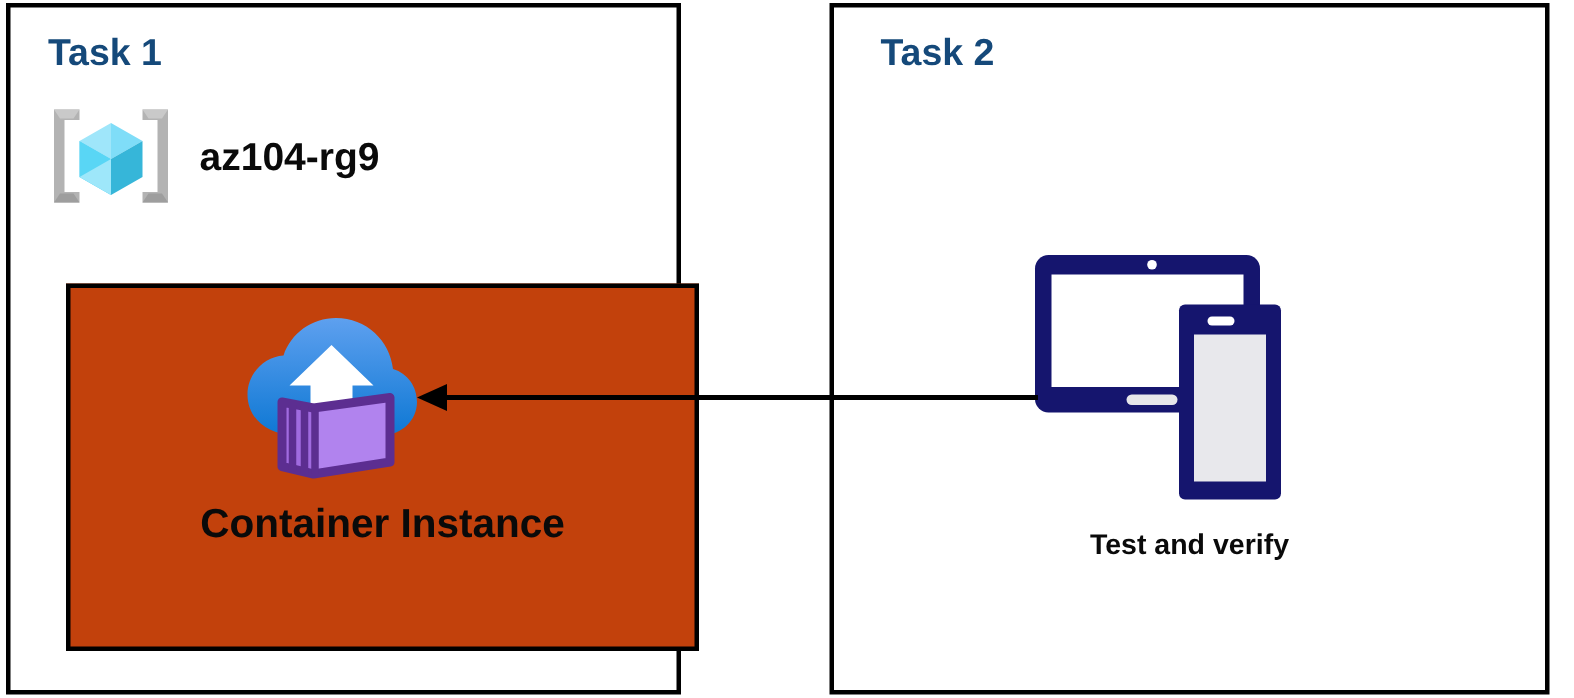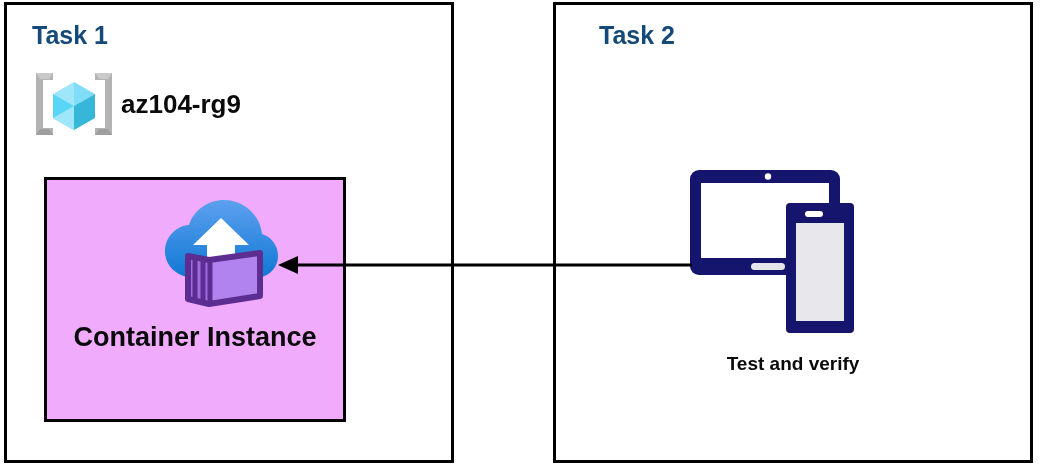--- a/index.html
+++ b/index.html
@@ -44,51 +44,51 @@
 
   .panel-title {
     position: absolute;
     font-size: 25px;
     font-weight: bold;
     color: #15497A;
     letter-spacing: 0px;
     white-space: nowrap;
   }
   #panel-task1 .panel-title { left: 25px; top: 16px; }
-  #panel-task2 .panel-title { left: 31px; top: 16px; margin-left: 12px; }
+  #panel-task2 .panel-title { left: 31px; top: 16px; }
 
   
   .rg-row {
     position: absolute;
     left: 26px;
     top: 58px;
     display: flex;
     align-items: center;
-    gap: 6px;
+    gap: 18px;
   }
   .rg-icon {
     width: 82px;
     height: 82px;
     display: block;
   }
   .rg-label {
     font-size: 26px;
     font-weight: bold;
     color: #0a0a0a;
     white-space: nowrap;
   }
 
   
   #gray-box {
     position: absolute;
     left: 37px;
-    top: 172px;
-    width: 302px;
+    top: 184px;
+    width: 422px;
     height: 245px;
-    background: #f0abfc;
+    background: #c2410c;
     border: 3px solid #000000;
     box-sizing: border-box;
   }
   .aci-icon {
     position: absolute;
     left: 112px;
     top: 16px;
     width: 122px;
     height: 112px;
     display: block;

